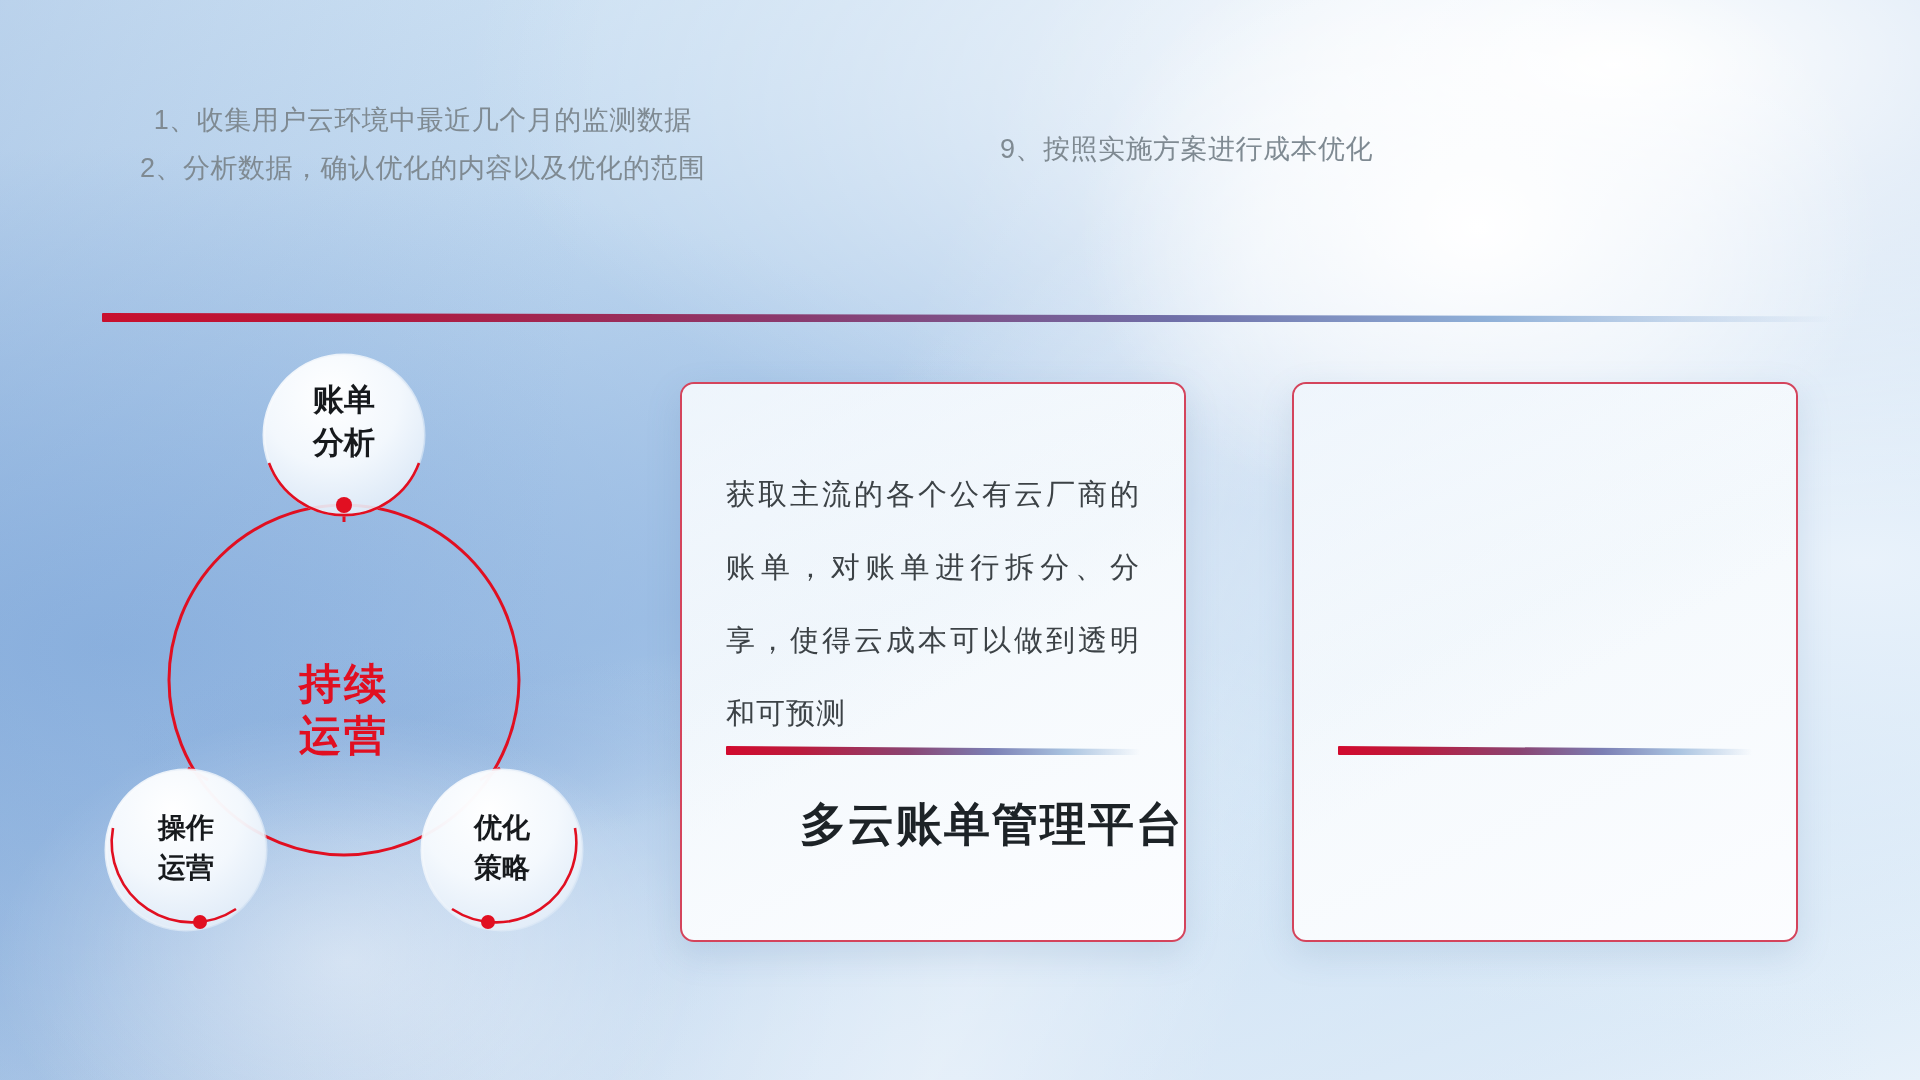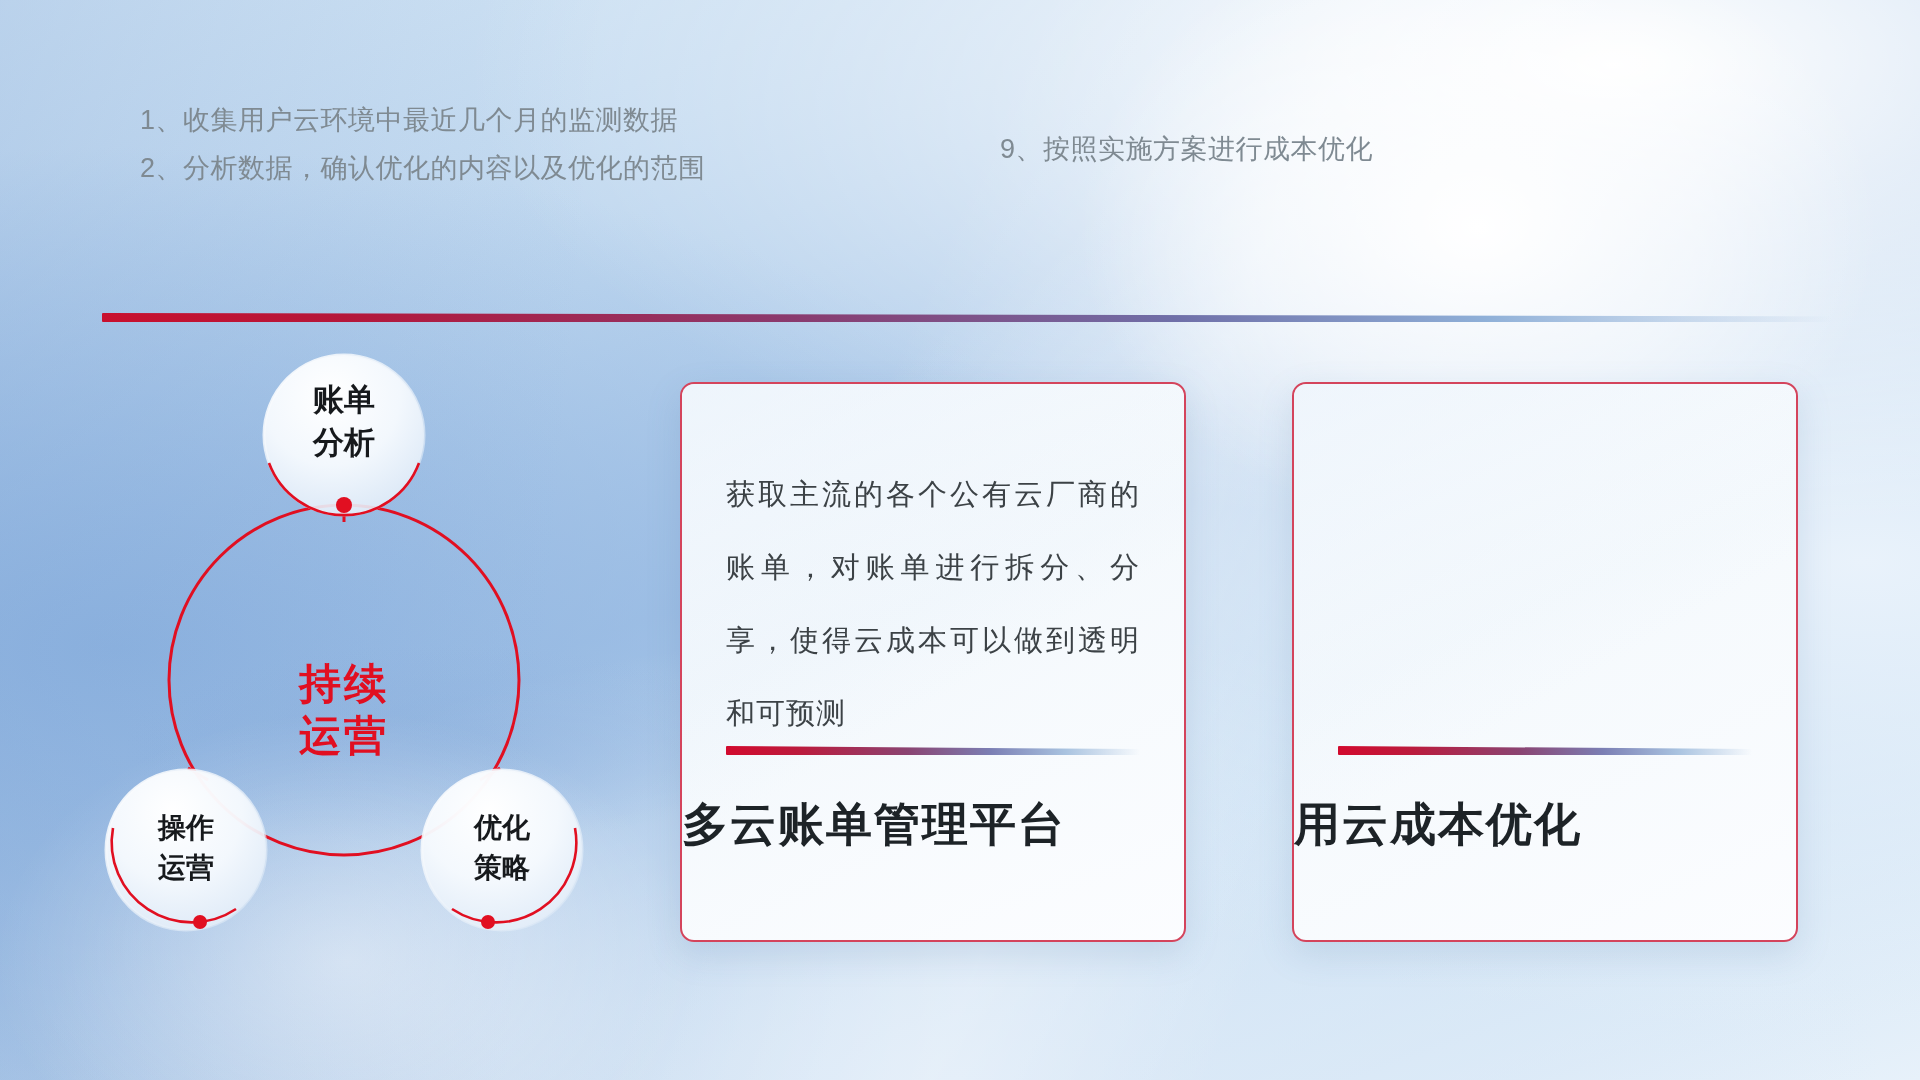--- a/index.html
+++ b/index.html
@@ -35,21 +35,21 @@
   .bg-glow-bl{
     position:absolute; left:-8%; bottom:-22%; width:52%; height:66%;
     background:radial-gradient(closest-side, rgba(255,255,255,.45) 0%, rgba(255,255,255,0) 70%);
   }
   .bg-band{
     position:absolute; left:0; top:56%; width:46%; height:26%;
     background:radial-gradient(closest-side, rgba(143,178,222,.55) 0%, rgba(143,178,222,0) 72%);
   }
 
   
-  .list{ position:absolute; z-index:4; }
+  .list{ position:absolute; z-index:4;text-align:center; }
   .list-left { left:140px; top:96px;  }
   .list-right{ left:1000px; top:125px; }
   .list-item{
     color:#7f8a92;
     font-size:27px;
     line-height:48px;
     white-space:nowrap;
     letter-spacing:.5px;
   }
 
@@ -94,21 +94,21 @@
     text-align:justify;
   }
   .card-rule{
     position:absolute; left:44px; right:44px; top:362px; height:9px; z-index:2;
     background:linear-gradient(90deg,#d20a2e 0%, #bb1b3d 18%, #8a4472 44%, #7b7fb4 64%, #a9c3e0 82%, rgba(205,222,240,0) 100%);
     clip-path:polygon(0 0, 100% 34%, 100% 100%, 0 100%);
     border-radius:1px;
   }
   .card-title{
     position:absolute; left:0; right:0; top:410px; z-index:2;
-    text-align:left;
+    text-align:right;
     font-size:46px;
     font-weight:bold;
     color:#1d2327;
     letter-spacing:2px;
   }
 </style>
 </head>
 <body>
 
 <div id="bg">
@@ -180,14 +180,13 @@
 </svg>
 
 <div class="card card-1">
   <div class="card-body">获取主流的各个公有云厂商的账单，对账单进行拆分、分享，使得云成本可以做到透明和可预测</div>
   <div class="card-rule"></div>
   <div class="card-title">多云账单管理平台</div>
 </div>
 
 <div class="card card-2">
   <div class="card-rule"></div>
-  <div class="card-title">用云成本优化</div>
 </div>
 
 </body></html>

